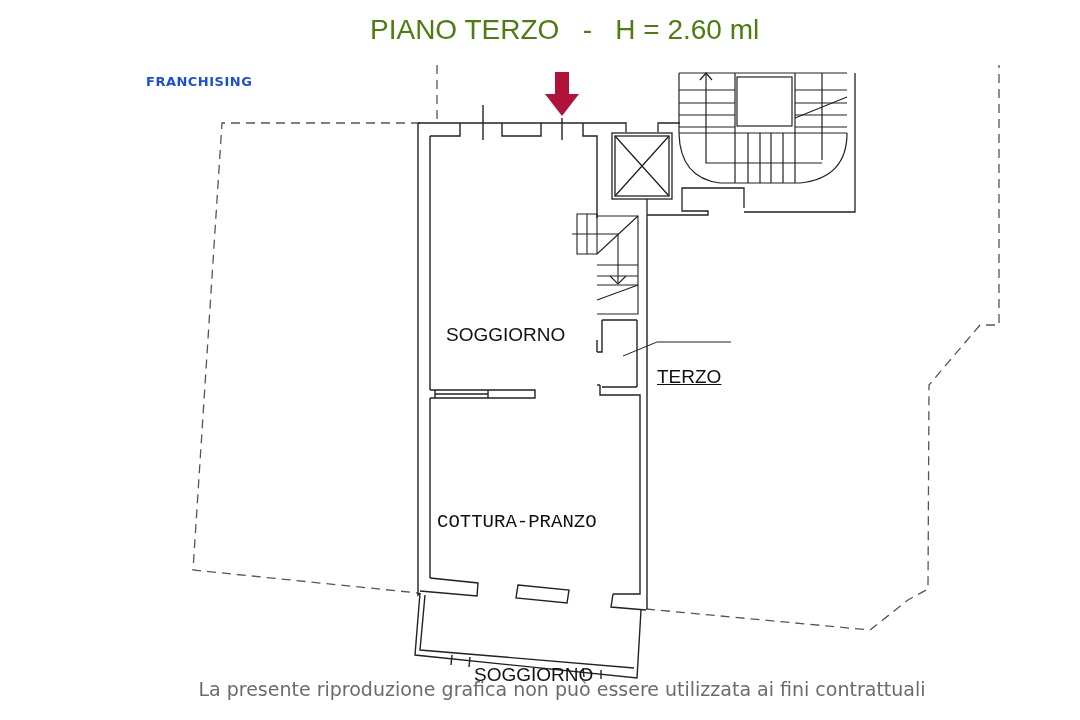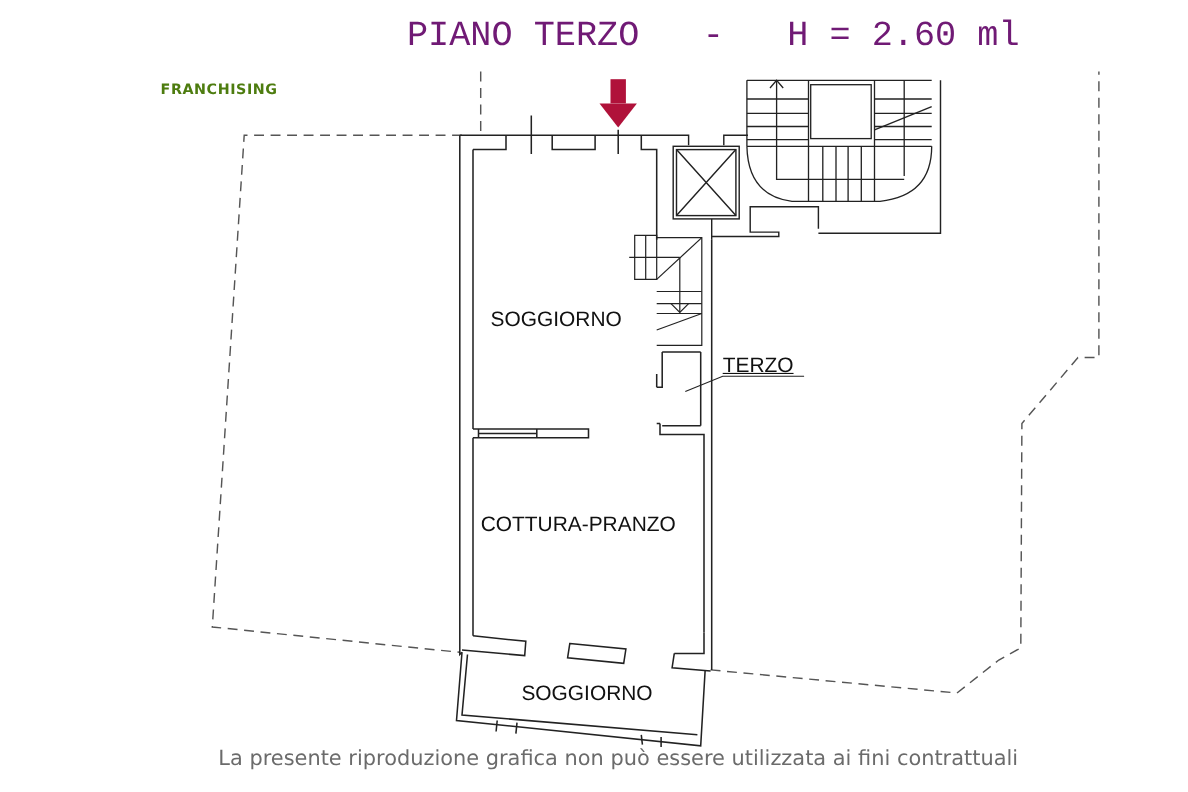--- a/index.html
+++ b/index.html
@@ -1,22 +1,22 @@
 <!DOCTYPE html>
 <html><head>
   <meta charset="utf-8">
   <style>
     html, body { margin: 0; padding: 0; background: #ffffff; }
     body { width: 1080px; height: 720px; position: relative; overflow: hidden; }
     .logo { position: absolute; left: 26px; top: 22px; width: 230px; height: 90px; }
     .logo-word { position: absolute; left: 0; top: -14px; font-family: "DejaVu Serif", serif; font-weight: bold; font-size: 66px; color: #5f5f5f; letter-spacing: -3px; line-height: 1; }
-    .logo-sub { position: absolute; left: 120px; top: 52px; font-family: "DejaVu Sans", sans-serif; font-size: 13px; font-weight: bold; color: #4d7c0f; letter-spacing: 0.5px; }
-    .title { position: absolute; left: 370px; top: 14px; font-family: Liberation Mono, monospace; font-size: 32px; color: #701a75; white-space: pre; }
+    .logo-sub { position: absolute; left: 120px; top: 52px; font-family: "DejaVu Sans", sans-serif; font-size: 13px; font-weight: bold; color: #1d4ed8; letter-spacing: 0.5px; }
+    .title { position: absolute; left: 370px; top: 14px; font-family: Liberation Sans, sans-serif; font-size: 28px; color: #4d7c0f; white-space: pre; }
     svg.plan { position: absolute; left: 0; top: 0; }
-    .room { position: absolute; font-family: "Liberation Sans", sans-serif; font-size: 19px; color: #111; white-space: nowrap; }
+    .room { position: absolute; font-family: "Liberation Sans", sans-serif; font-size: 19px; color: #111; white-space: nowrap; margin-top: 44px; }
     .bagno { text-decoration: underline; }
     .disclaimer { position: absolute; left: 0; width: 1124px; top: 678px; text-align: center; font-family: "DejaVu Sans", sans-serif; font-size: 19px; color: #6b6b6b; }
   </style>
 </head>
 <body>
 
 <div class="logo">
   <div class="logo-sub">FRANCHISING</div>
 </div>
 
@@ -111,16 +111,16 @@
   <g>
     <rect x="555" y="72" width="14" height="22" fill="#b0123a"></rect>
     <polygon points="545,94 579,94 562,116" fill="#b0123a"></polygon>
   </g>
 
   <path d="M623,356 L657,342 L731,342" stroke="#222" stroke-width="1" fill="none"></path>
 </svg>
 
 <div class="room" style="left:446px; top:280px;">SOGGIORNO</div>
 <div class="room bagno" style="left:657px; top:322px;">TERZO</div>
-<div class="room" style="left:437px; top:467px;">COTTURA-PRANZO</div>
+<div class="room" style="left:437px; top:467px;font-family:Liberation Mono, monospace;">COTTURA-PRANZO</div>
 <div class="room" style="left:474px; top:620px;">SOGGIORNO</div>
 
 <div class="disclaimer">La presente riproduzione grafica non può essere utilizzata ai fini contrattuali</div>
 
 </body></html>

